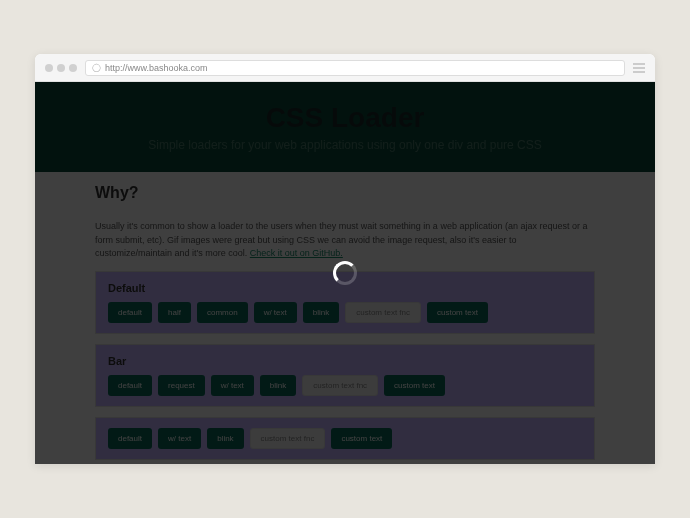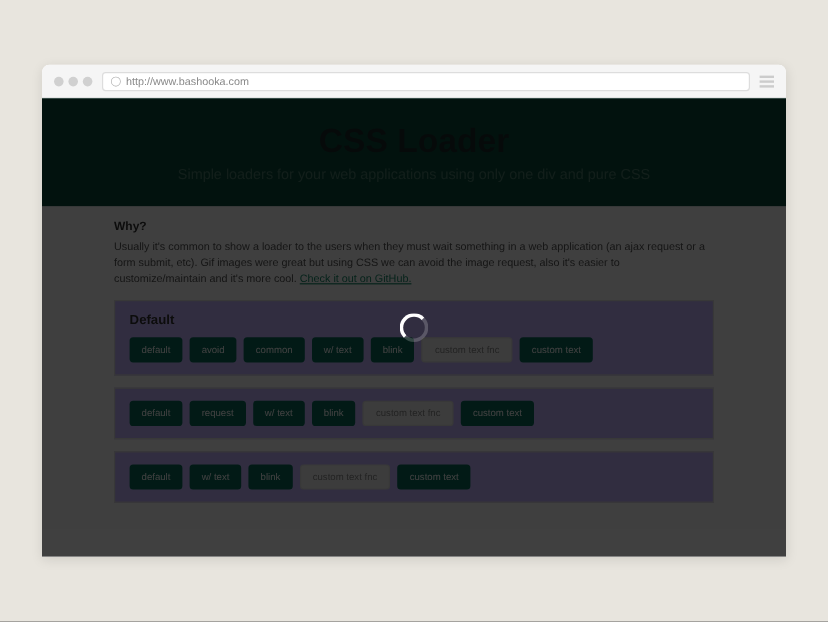--- a/index.html
+++ b/index.html
@@ -77,21 +77,21 @@
       text-align: center;
       padding: 20px 10px;
     }
     .hero h1 { font-size: 28px; font-weight: bold; color: #1a2a2a; }
     .hero p { font-size: 12px; color: #4a7a6a; margin-top: 4px; }
     .main {
       background: #fafafa;
       padding: 12px 60px;
     }
     .why-section { margin-bottom: 10px; }
-    .why-section h3 { font-size: 10px; font-weight: bold; color: #333; margin-bottom: 4px; }
+    .why-section h3 { font-size: 16px; font-weight: bold; color: #333; margin-bottom: 18px; }
     .why-section p { font-size: 9px; color: #555; line-height: 1.5; }
     .why-section a { color: #1a8a6a; text-decoration: underline; text-align: right; }
     .demo-box {
       border: 1px solid #ddd;
       background: #c4b5fd;
       margin-bottom: 10px;
       padding: 10px 12px;
     }
     .demo-box h4 { font-size: 11px; font-weight: bold; color: #333; margin-bottom: 8px; }
     .btn-row { display: flex; gap: 6px; flex-wrap: wrap; }
@@ -139,29 +139,30 @@
         <p>
           <span>Usually it's common to show a loader to the users when they must wait something in a web application (an ajax request or a form submit, etc). Gif images were great but using CSS we can avoid the image request, also it's easier to customize/maintain and it's more cool.</span>
           <a href="#">Check it out on GitHub.</a>
         </p>
       </div>
       <div id="sections-container">
           <div class="demo-box">
             <h4>Default</h4>
             <div class="btn-row">
               <button class="btn btn-primary">default</button>
-              <button class="btn btn-primary">avoid</button>
+              <button class="btn btn-primary">half</button>
               <button class="btn btn-primary">common</button>
               <button class="btn btn-primary">w/ text</button>
               <button class="btn btn-primary">blink</button>
               <button class="btn btn-secondary">custom text fnc</button>
               <button class="btn btn-primary">custom text</button>
             </div>
           </div>
           <div class="demo-box">
+            <h4>Bar</h4>
             <div class="btn-row">
               <button class="btn btn-primary">default</button>
               <button class="btn btn-primary">request</button>
               <button class="btn btn-primary">w/ text</button>
               <button class="btn btn-primary">blink</button>
               <button class="btn btn-secondary">custom text fnc</button>
               <button class="btn btn-primary">custom text</button>
             </div>
           </div>
           <div class="demo-box">

